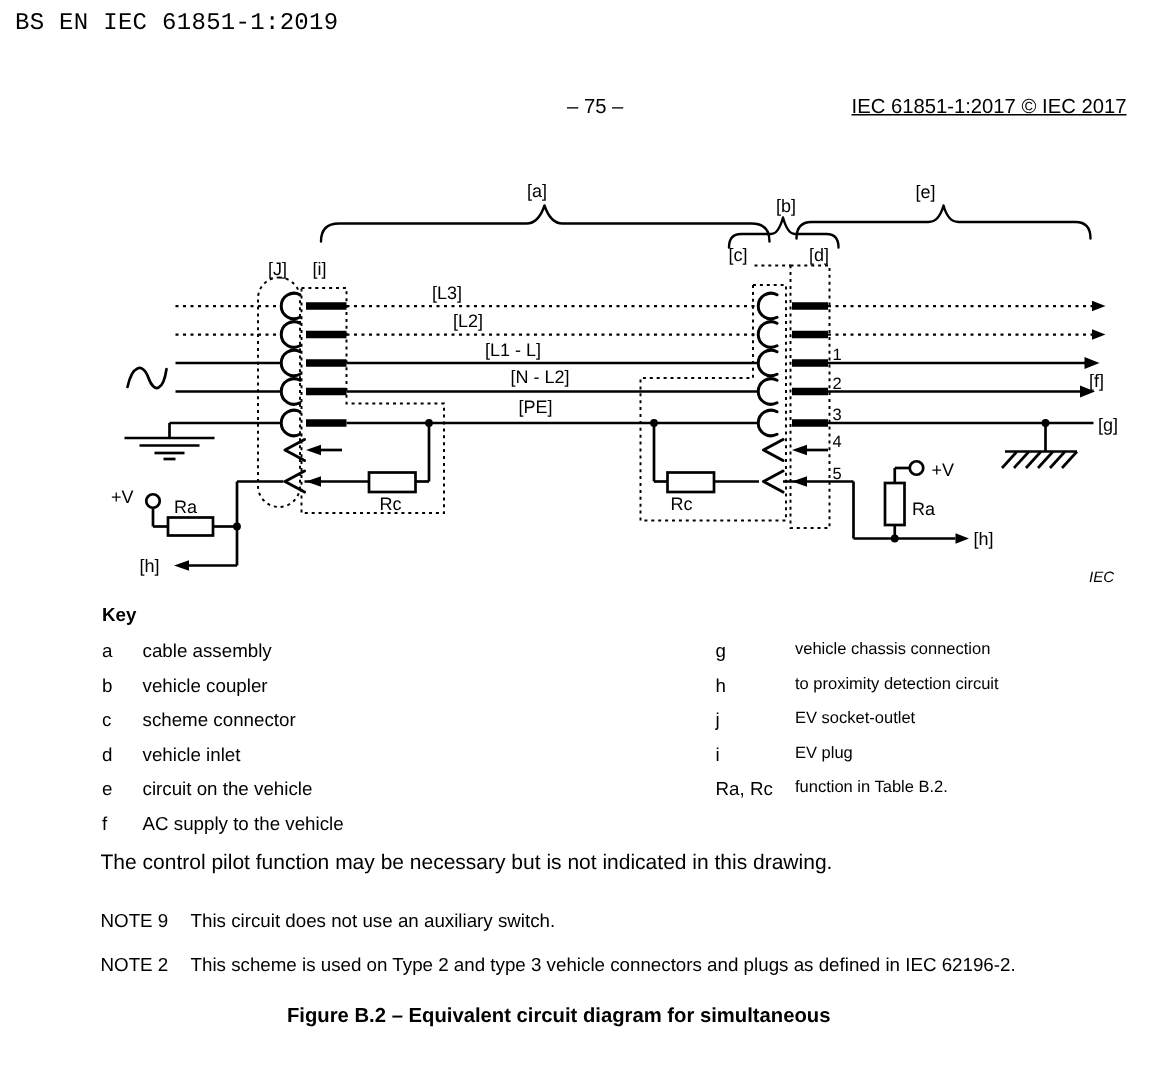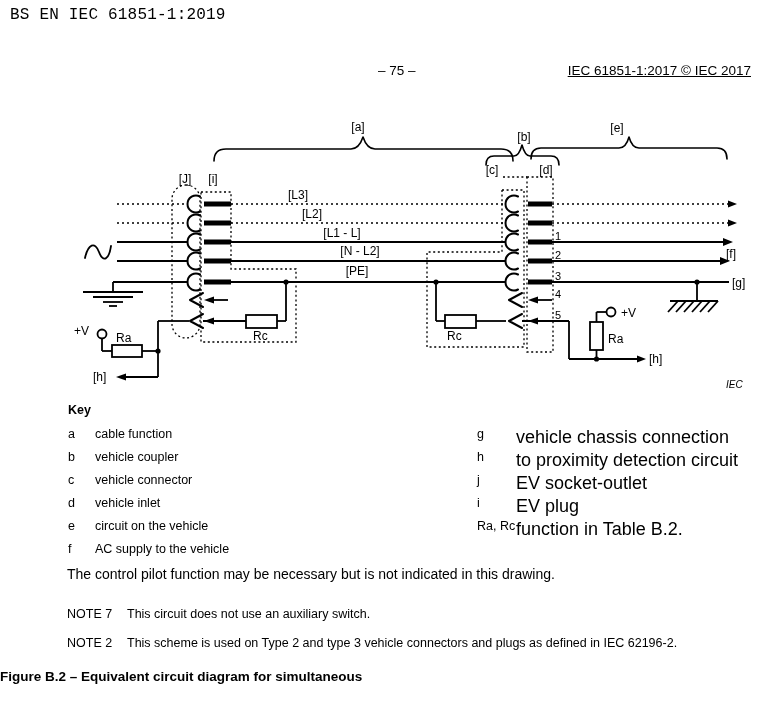--- a/index.html
+++ b/index.html
@@ -20,26 +20,26 @@
   .brace{stroke:#000;stroke-width:1.6;fill:none;stroke-linejoin:round;stroke-linecap:round;}
   .comp{stroke:#000;stroke-width:1.8;fill:#fff;}
   .arr{fill:#000;stroke:none;}
   .contact{stroke:#000;stroke-width:2;fill:none;stroke-linecap:round;stroke-linejoin:round;}
   .bar{fill:#000;stroke:none;}
   .dot{fill:#000;stroke:none;}
   #key-title{left:68px;top:403px;font-size:12.5px;font-weight:bold;}
   .key-k{left:68px;font-size:12.5px;}
   .key-v{left:95px;font-size:12.5px;}
   .key-k2{left:477px;font-size:12.5px;}
-  .key-v2{left:516px;font-size:18px;}
+  .key-v2{left:530px;font-size:11px;}
   #paragraph{left:67px;top:566px;font-size:14px;}
   .note{font-size:12.5px;}
   .note-label{left:67px;}
   .note-text{left:127px;}
-  #caption{left:0;width:745px;top:668px;text-align:left;font-weight:bold;font-size:13.5px;line-height:18px;}
+  #caption{left:0;width:745px;top:668px;text-align:center;font-weight:bold;font-size:13.5px;line-height:18px;}
 </style>
 </head>
 <body>
 
 <div class="abs" id="std-ref">BS EN IEC 61851-1:2019</div>
 <div class="abs" id="page-num">– 75 –</div>
 <div class="abs" id="copyright">IEC 61851-1:2017 © IEC 2017</div>
 
 <svg id="diagram-svg" class="abs" width="767" height="400" viewBox="0 0 767 400">
 
@@ -237,45 +237,45 @@
   <text class="pinnum" x="555" y="319">5</text>
 
   <text class="dlbl" x="726" y="258">[f]</text>
   <text class="dlbl" x="732" y="287">[g]</text>
   <text class="iecmark" x="726" y="388">IEC</text>
 </svg>
 
 <div class="abs" id="key-title">Key</div>
 
 <div class="abs key-k" style="top:427px">a</div>
-<div class="abs key-v" style="top:427px">cable function</div>
+<div class="abs key-v" style="top:427px">cable assembly</div>
 <div class="abs key-k" style="top:450px">b</div>
 <div class="abs key-v" style="top:450px">vehicle coupler</div>
 <div class="abs key-k" style="top:473px">c</div>
-<div class="abs key-v" style="top:473px">vehicle connector</div>
+<div class="abs key-v" style="top:473px">scheme connector</div>
 <div class="abs key-k" style="top:496px">d</div>
 <div class="abs key-v" style="top:496px">vehicle inlet</div>
 <div class="abs key-k" style="top:519px">e</div>
 <div class="abs key-v" style="top:519px">circuit on the vehicle</div>
 <div class="abs key-k" style="top:542px">f</div>
 <div class="abs key-v" style="top:542px">AC supply to the vehicle</div>
 
 <div class="abs key-k2" style="top:427px">g</div>
 <div class="abs key-v2" style="top:427px">vehicle chassis connection</div>
 <div class="abs key-k2" style="top:450px">h</div>
 <div class="abs key-v2" style="top:450px">to proximity detection circuit</div>
 <div class="abs key-k2" style="top:473px">j</div>
 <div class="abs key-v2" style="top:473px">EV socket-outlet</div>
 <div class="abs key-k2" style="top:496px">i</div>
 <div class="abs key-v2" style="top:496px">EV plug</div>
 <div class="abs key-k2" style="top:519px">Ra, Rc</div>
 <div class="abs key-v2" style="top:519px">function in Table B.2.</div>
 
 <div class="abs" id="paragraph">The control pilot function may be necessary but is not indicated in this drawing.</div>
 
-<div class="abs note note-label" style="top:607px">NOTE 7</div>
+<div class="abs note note-label" style="top:607px">NOTE 9</div>
 <div class="abs note note-text" style="top:607px">This circuit does not use an auxiliary switch.</div>
 <div class="abs note note-label" style="top:636px">NOTE 2</div>
 <div class="abs note note-text" style="top:636px">This scheme is used on Type 2 and type 3 vehicle connectors and plugs as defined in IEC 62196-2.</div>
 
 <div class="abs" id="caption">
   <div>Figure B.2 – Equivalent circuit diagram for simultaneous</div>
 </div>
 
 </body></html>

